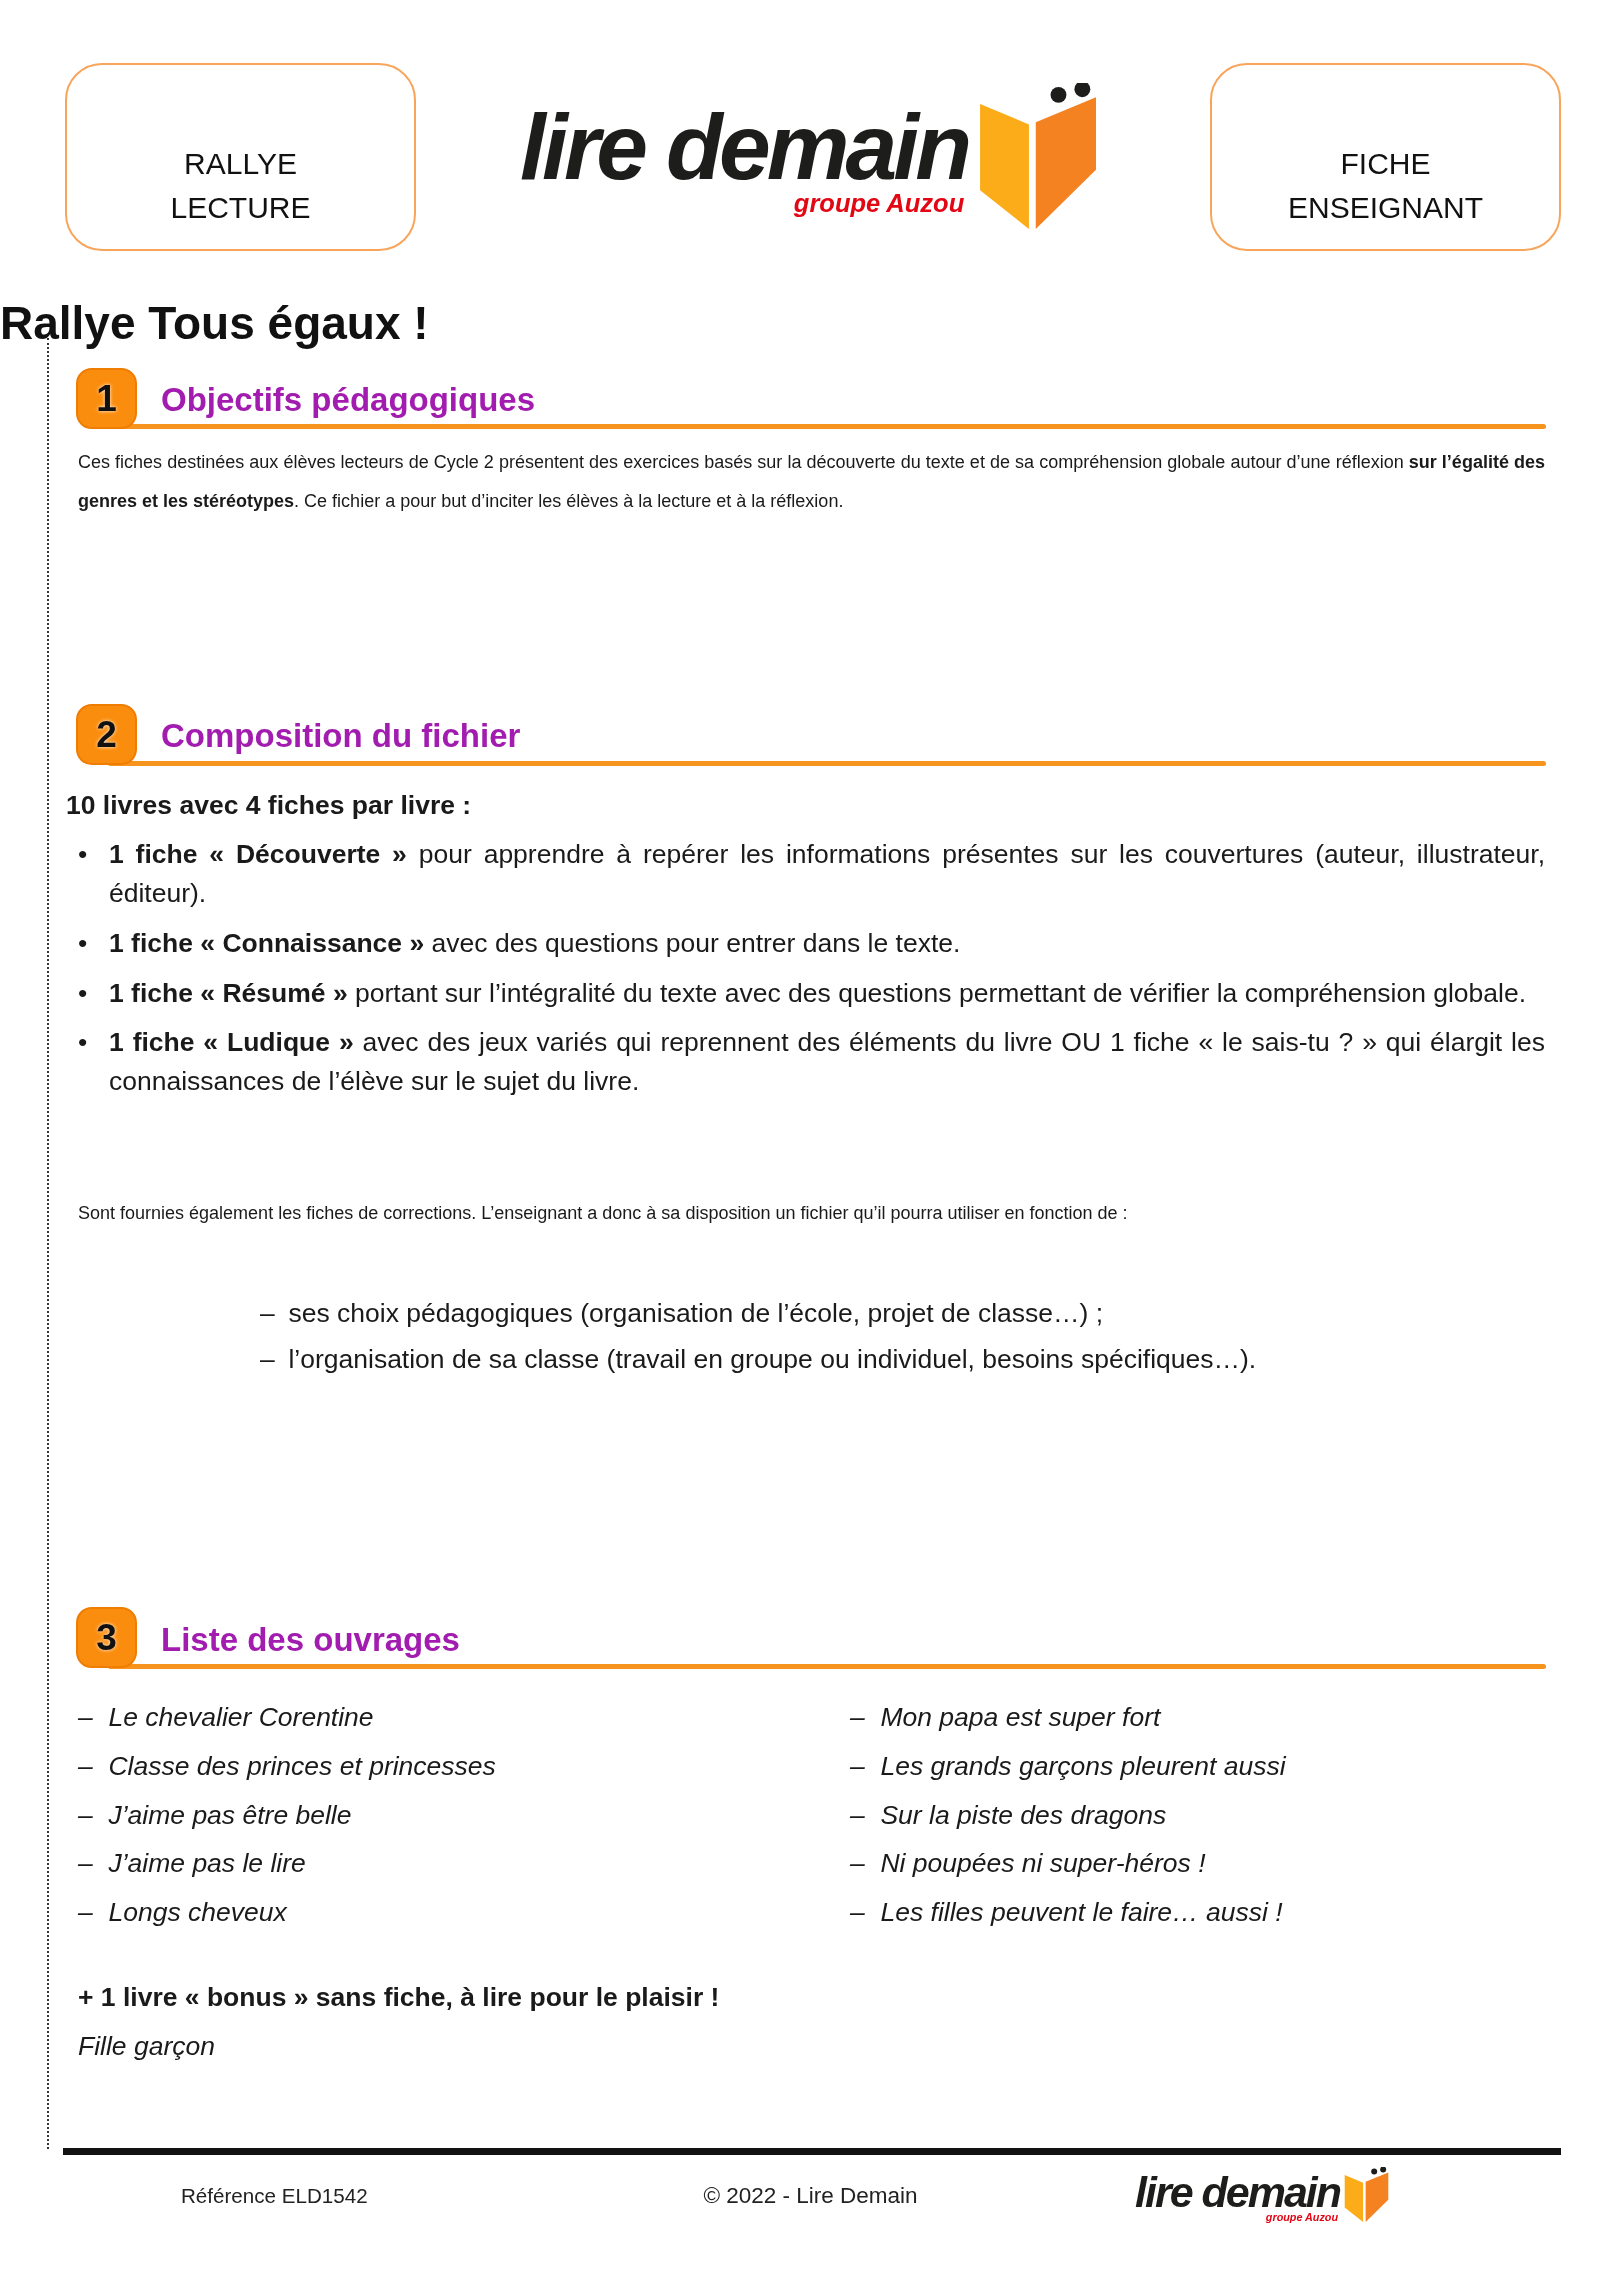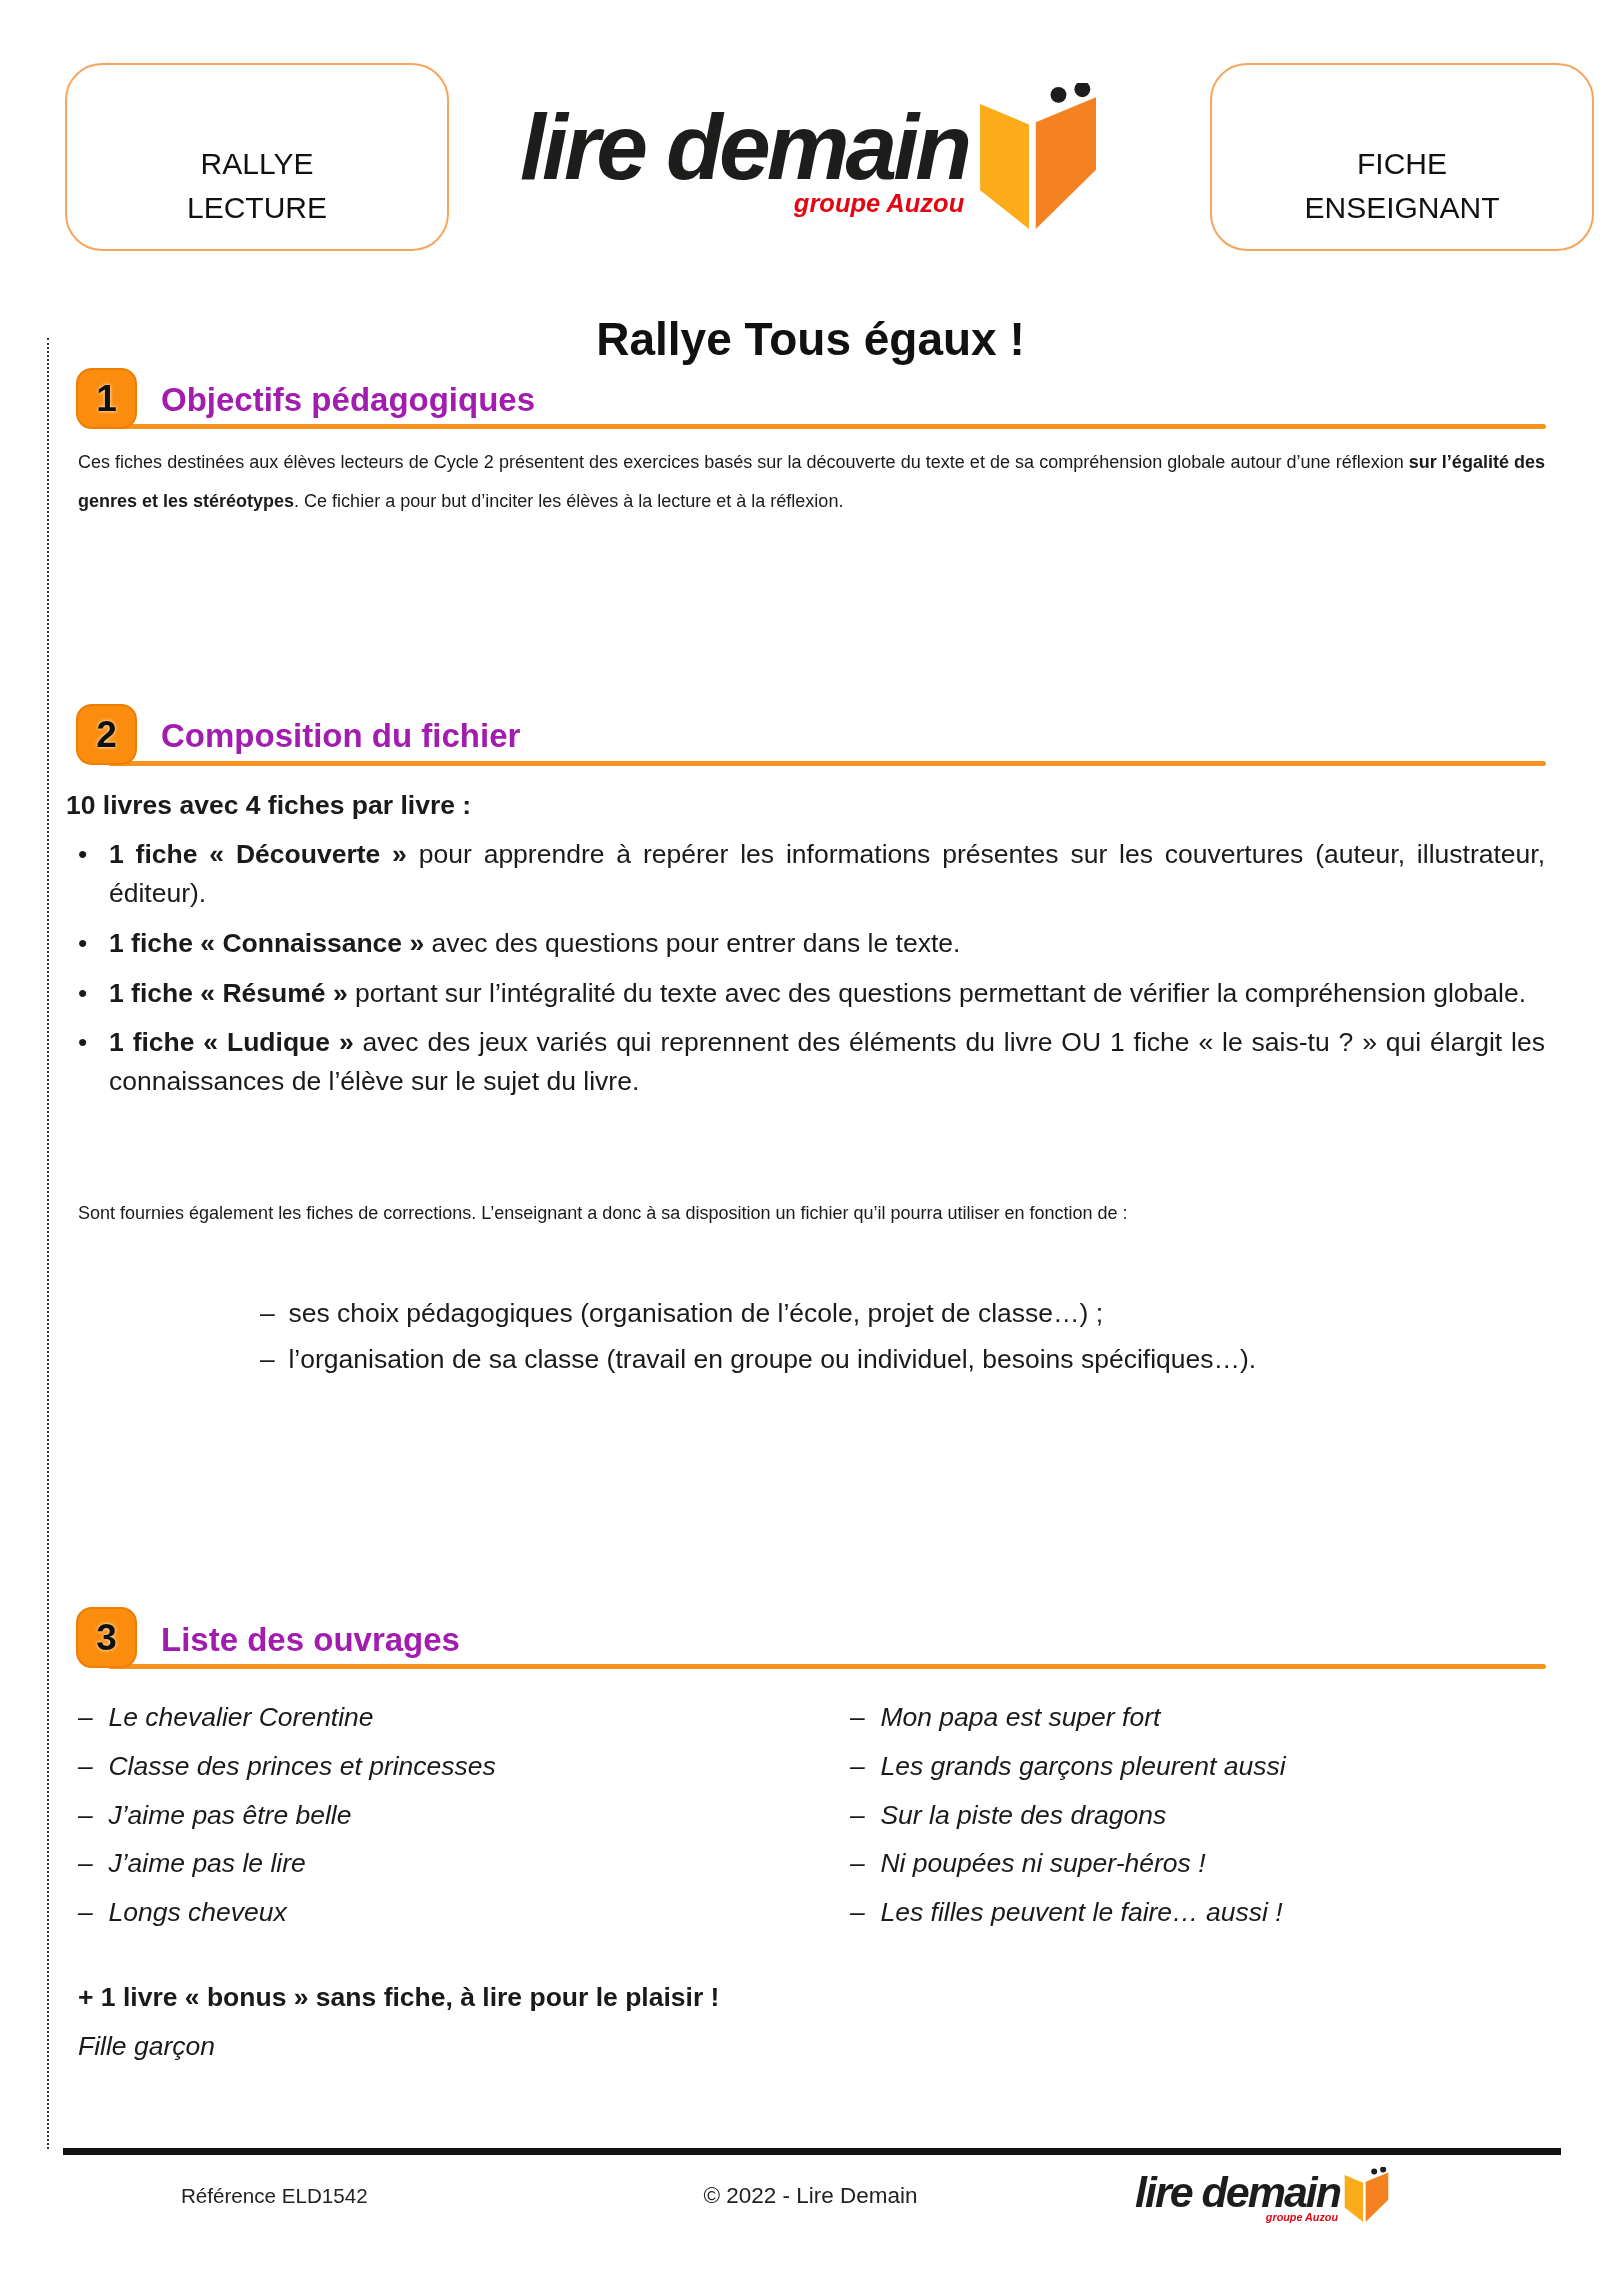--- a/index.html
+++ b/index.html
@@ -4,41 +4,41 @@
 <style>
   * { margin:0; padding:0; box-sizing:border-box; }
   html,body { background:#ffffff; }
   body { font-family:"Liberation Sans", sans-serif; color:#1a1a1a; }
   .page { position:relative; width:1621px; height:2293px; background:#fff; margin:0 auto; overflow:hidden; }
 
   
   .cut-line { position:absolute; left:47px; top:338px; height:1811px; width:0; border-left:2px dotted #333; }
 
   
-  .corner-box { position:absolute; top:63px; width:384px; height:188px; border:2px solid #f8a55b;
+  .corner-box { position:absolute; top:63px; width:351px; height:188px; border:2px solid #f8a55b;
     border-radius:37px; background:#fff; display:flex; flex-direction:column; align-items:center;
     justify-content:center; padding-top:57px; text-align:center; font-size:30px; line-height:44px; color:#111; }
   .corner-box.left { left:65px; }
   .corner-box.right { left:1210px; }
 
   
   .logo { position:absolute; display:flex; align-items:center; }
   .logo-main { top:61px; left:50%; transform:translateX(-50%); }
   .logo-text-wrap { position:relative; }
   .logo-wordmark { font-size:93px; font-weight:700; font-style:italic; letter-spacing:-3.9px;
     color:#1d1d1b; line-height:1.4; white-space:nowrap; }
   .logo-sub { position:absolute; right:3.9px; bottom:-5.9px; color:#e30613; font-style:italic;
     font-weight:700; font-size:25.5px; white-space:nowrap; }
   .logo-book { margin-left:7.8px; margin-top:21.6px; }
   .footer-logo { top:2162px; left:1135px; }
   .footer-logo .logo-wordmark { font-size:43px; letter-spacing:-2px; line-height:1.2; }
   .footer-logo .logo-sub { font-size:10.8px; right:2px; bottom:-3.9px; }
   .footer-logo .logo-book { margin-left:2.9px; margin-top:4.9px; }
 
-  .page-title { position:absolute; top:312px; left:0; width:100%; text-align:center;
+  .page-title { position:absolute; top:296px; left:0; width:100%; 
     font-size:46px; font-weight:700; color:#111; }
 
   
   .sec-badge { position:absolute; left:76px; width:61px; height:61px; background:#fb8d0e;
     border:2.9px solid #ef7d02; border-radius:15.7px; display:flex; align-items:center; justify-content:center;
     font-size:37px; font-weight:700; color:#111; text-shadow:0 0 3.9px rgba(255,255,255,.95); z-index:2; }
   .sec-title { position:absolute; left:161px; font-size:33px; font-weight:700; color:#a21caf; white-space:nowrap; }
   .sec-rule { position:absolute; left:108px; width:1438px; height:4.9px; background:#f7941e; border-radius:2.9px; }
 
   

